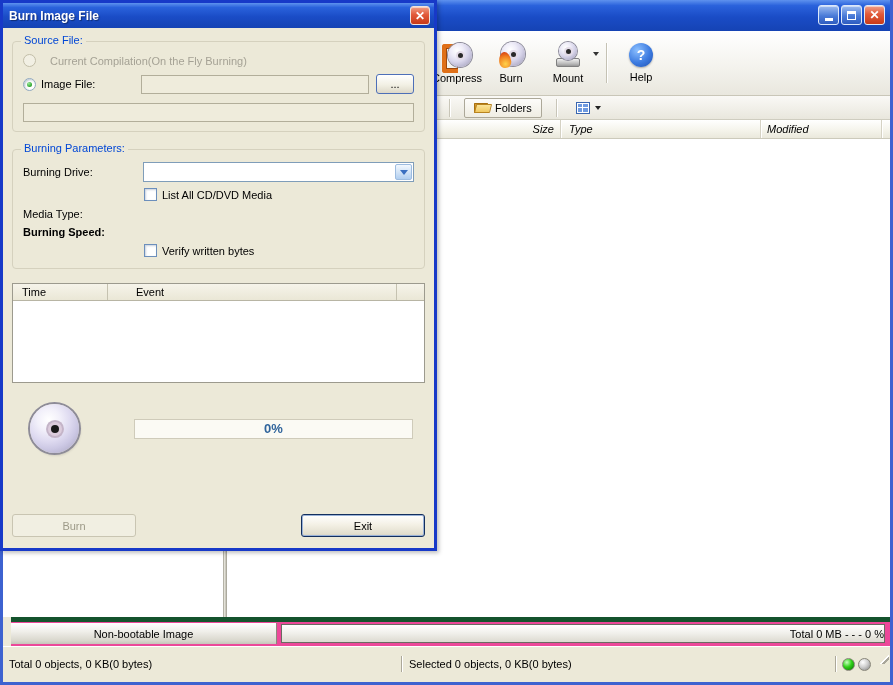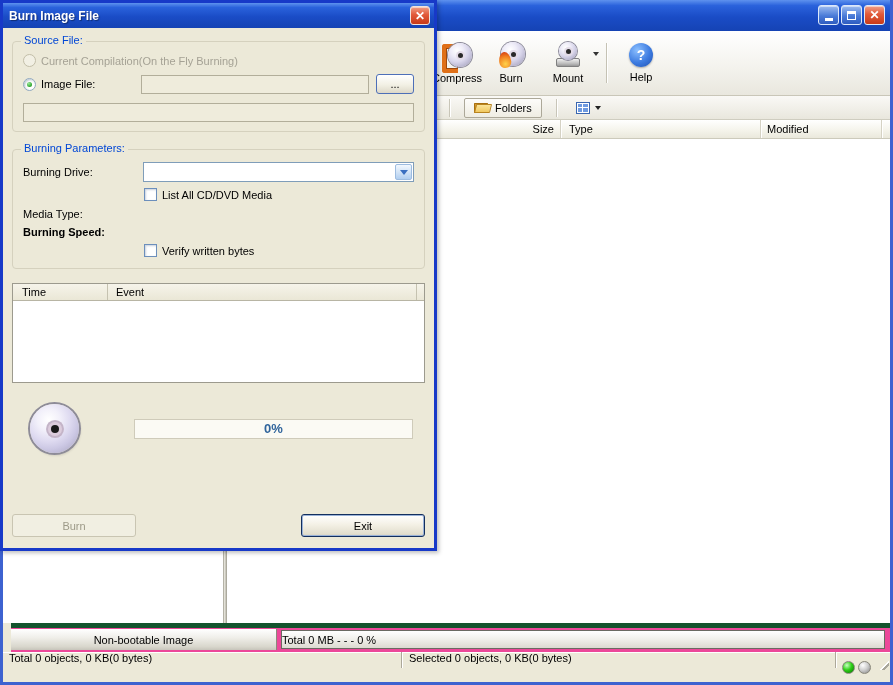--- a/index.html
+++ b/index.html
@@ -60,42 +60,42 @@
     background:#D89A30; box-shadow:inset 0 0 0 1px #A87010; }
   .icon-folder::after { content:""; position:absolute; left:1px; bottom:1px; width:14px; height:7px;
     background:linear-gradient(180deg,#FBE49A,#F0C860); border:1px solid #B88420; transform:skewX(-14deg); border-radius:1px; }
   .views-btn { display:flex; align-items:center; gap:5px; height:20px; padding:0 5px; }
   .icon-views { width:14px; height:12px; border:1px solid #3A66B0; background:#fff; display:grid;
     grid-template-columns:1fr 1fr; grid-template-rows:1fr 1fr; gap:1px; padding:1px; }
   .icon-views i { background:#6E9AE0; }
   .sm-caret { width:0; height:0; border:3px solid transparent; border-top:4px solid #222; margin-top:4px; }
 
   .col-header { height:19px; flex:none; background:linear-gradient(180deg,#FFFFFF 0%,#F4F3EA 60%,#EAE8DC 100%);
-    border-bottom:1px solid #CCCABB; display:flex; align-items:flex-end; }
+    border-bottom:1px solid #CCCABB; display:flex; align-items:flex-end;font-style:italic; }
   .col { height:100%; display:flex; align-items:center; }
   .col-name { width:470px; }
   .col-size { width:88px; justify-content:flex-end; padding-right:6px; border-right:1px solid #D5D2C4; box-shadow:1px 0 0 #fff; }
   .col-type { width:200px; padding-left:8px; border-right:1px solid #D5D2C4; box-shadow:1px 0 0 #fff; }
   .col-mod { width:121px; padding-left:6px; border-right:1px solid #D5D2C4; box-shadow:1px 0 0 #fff; }
   .col-tail { flex:1; }
 
   .list-area { flex:1; display:flex; background:#fff; min-height:0; }
   .left-pane { width:220px; background:#fff; }
   .splitter { width:4px; background:linear-gradient(90deg,#9C9A8E,#E8E6DC 40%,#9C9A8E); }
   .right-pane { flex:1; background:#fff; }
 
   .capacity-row { height:29px; flex:none; background:#ec4899; border-top:5px solid #14532d; position:relative;margin-left:8px; }
   .cap-left { position:absolute; left:0; top:1px; bottom:2px; width:266px;
     background:linear-gradient(180deg,#FFFFFF 0%,#F0EFEA 40%,#D8D6CC 85%,#C6C4BA 100%);
     border-right:1px solid #8A887C; display:flex; align-items:center; justify-content:center; }
   .cap-right { position:absolute; left:270px; right:5px; top:2px; bottom:3px; border:1px solid #6A6A62;
     background:linear-gradient(180deg,#FFFFFF 0%,#F0EFEA 50%,#DCDAD0 100%);
-    display:flex; align-items:center; justify-content:flex-start; }
-
-  .status-bar { height:30px; flex:none; background:#ECE9D8; box-shadow:inset 0 1px 0 #FFFFFF; display:flex; position:relative; }
+    display:flex; align-items:center; justify-content:flex-end; }
+
+  .status-bar { height:36px; flex:none; background:#ECE9D8; box-shadow:inset 0 1px 0 #FFFFFF; display:flex; align-items:center; position:relative; }
   .sb-total { width:398px; padding-left:6px; }
   .sb-div { width:1px; height:16px; background:#ACA899; box-shadow:1px 0 0 #fff; margin-right:2px; flex:none; }
   .sb-selected { flex:1; padding-left:5px; }
   .sb-leds { display:flex; align-items:center; gap:3px; padding:0 4px; }
   .led { width:13px; height:13px; border-radius:50%; border:1px solid #88867A; }
   .led.green { background:radial-gradient(circle at 35% 30%, #C8FFC0 0%, #30D018 45%, #108806 85%); }
   .led.gray  { background:radial-gradient(circle at 35% 30%, #FFFFFF 0%, #D0D0D0 45%, #909090 90%); }
   .grip { width:14px; height:14px; margin:4px 1px 0 0; align-self:flex-start;
     background:repeating-linear-gradient(-45deg, transparent 0 3px, #A8A69A 3px 5px, #FFFFFF 5px 7px);
     clip-path:polygon(100% 0, 100% 100%, 0 100%); }
@@ -116,21 +116,21 @@
   .src-group { margin-top:13px; }
   .param-group { margin-top:17px; padding-bottom:11px; }
   .gb-label { position:absolute; top:-8px; left:8px; background:#ECE9D8; padding:0 3px; color:#0046D5; }
 
   .row { display:flex; align-items:center; }
   .radio { width:13px; height:13px; border-radius:50%; background:#fff; border:1px solid #90A8BE;
     box-shadow:inset 1px 1px 2px rgba(120,140,160,.5); position:relative; flex:none; }
   .radio.checked::after { content:""; position:absolute; left:3px; top:3px; width:5px; height:5px; border-radius:50%;
     background:radial-gradient(circle at 35% 30%, #9CE89C, #2DA52D 70%, #187818); }
   .radio.off { background:#F2F0E4; border-color:#C2BEA8; box-shadow:none; }
-  .dis-label { color:#A5A295; margin-left:5px; }
+  .dis-label { color:#A5A295; margin-left:14px; }
   .lbl { margin-left:5px; }
   .src-row2 { margin-top:7px; }
   .src-row2 .lbl { width:100px; }
   .xp-input { height:19px; background:#EFECDC; border:1px solid #B2AE9A; font-family:"Liberation Sans",sans-serif; font-size:11px; padding:0 3px; color:#333; }
   .img-input { flex:1; }
   .browse { width:38px; height:20px; margin-left:7px; border:1px solid #4D6FB8; border-radius:3px;
     background:linear-gradient(180deg,#FFFFFF 0%,#F2F0E4 55%,#DDD8C8 100%); font-family:"Liberation Sans",sans-serif; font-size:11px; flex:none; }
   .wide { display:block; width:100%; margin-top:9px; }
 
   .prow { display:flex; align-items:center; }
@@ -139,21 +139,21 @@
   .combo-btn { position:absolute; right:1px; top:1px; bottom:1px; width:17px; border:1px solid #9DBCE0; border-radius:2px;
     background:linear-gradient(180deg,#F2F8FE 0%,#D0E2F6 55%,#B0CEF0 100%); display:flex; align-items:center; justify-content:center; }
   .combo-arrow { width:0; height:0; border:4px solid transparent; border-top:5px solid #3A6FC0; margin-top:5px; }
   .cb-row { margin-top:6px; padding-left:121px; display:flex; align-items:center; }
   .cb { width:13px; height:13px; background:#fff; border:1px solid #6C8FBC; box-shadow:inset 1px 1px 2px rgba(120,140,170,.4); flex:none; }
   .cb-row .lbl { margin-left:5px; }
   .mt6 { margin-top:6px;font-weight:bold; } .mt7 { margin-top:7px; }
 
   .log { margin-top:14px; height:100px; border:1px solid #9C9A8E; display:flex; flex-direction:column; background:#fff; }
   .log-header { height:17px; flex:none; display:flex; align-items:center; background:linear-gradient(180deg,#F6F4EA,#EAE7D6);
-    border-bottom:1px solid #B8B5A4; }
+    border-bottom:1px solid #B8B5A4;gap:20px; }
   .lh { height:100%; display:flex; align-items:center; }
   .lh-time { width:95px; padding-left:9px; border-right:1px solid #C5C2B0; }
   .lh-event { flex:1; padding-left:8px; border-right:1px solid #C5C2B0; }
   .lh-tail { width:7px; }
   .log-body { flex:1; background:#fff; }
 
   .progress-row { margin-top:21px; display:flex; align-items:center; }
   .disc-big { width:49px; height:49px; margin-left:18px; border-radius:50%; position:relative; flex:none;
     background:radial-gradient(circle at 38% 32%, #FFFFFF 0%, #F2F0FA 25%, #DEDAF0 48%, #CCC8E4 65%, #B4B0CC 85%, #A09CB8 100%);
     box-shadow:0 0 0 2px #8E8C98, 1px 2px 3px rgba(0,0,0,.2); }

